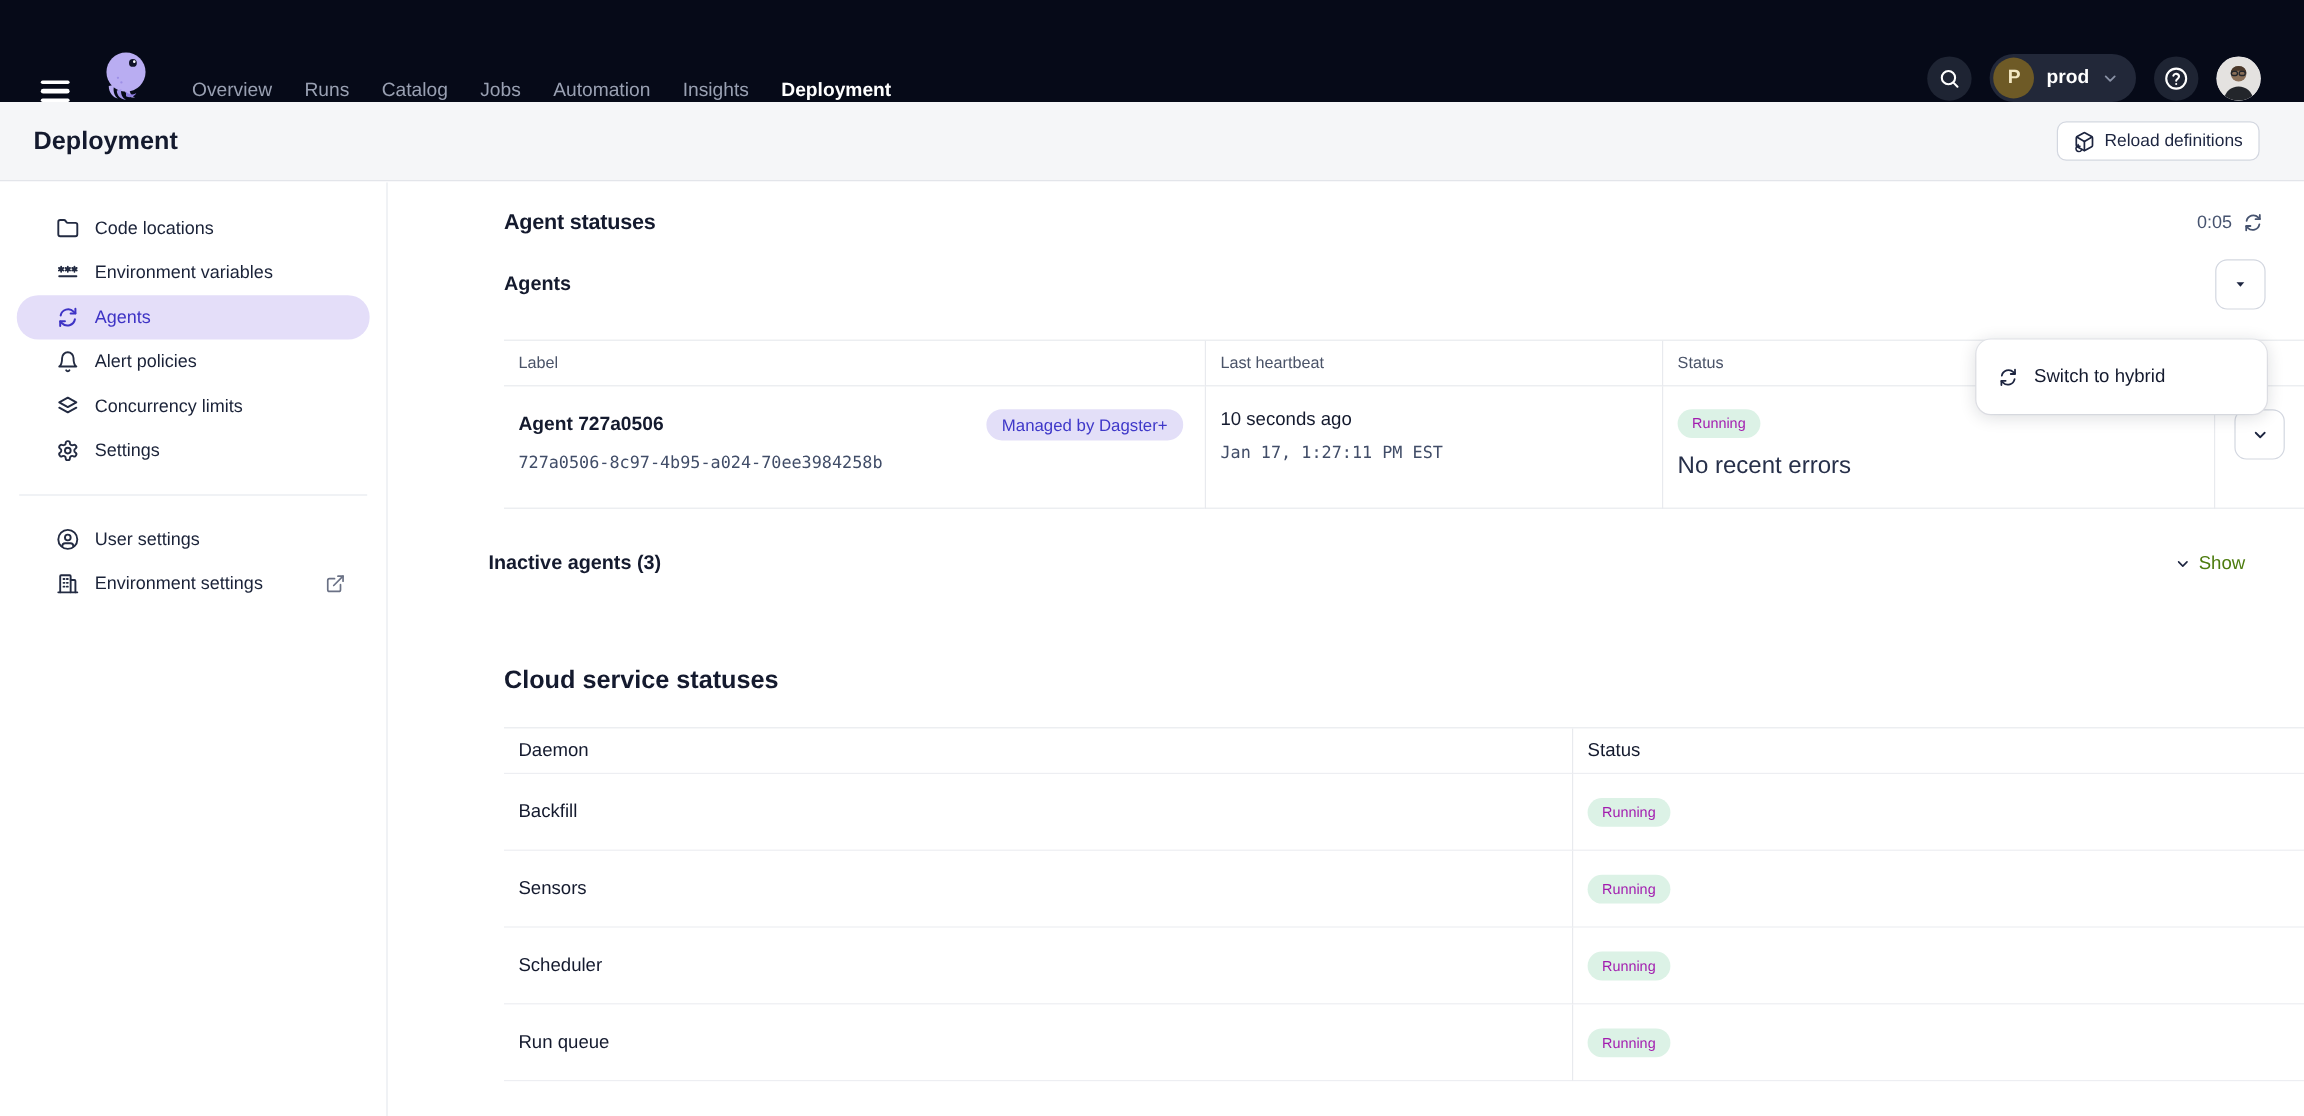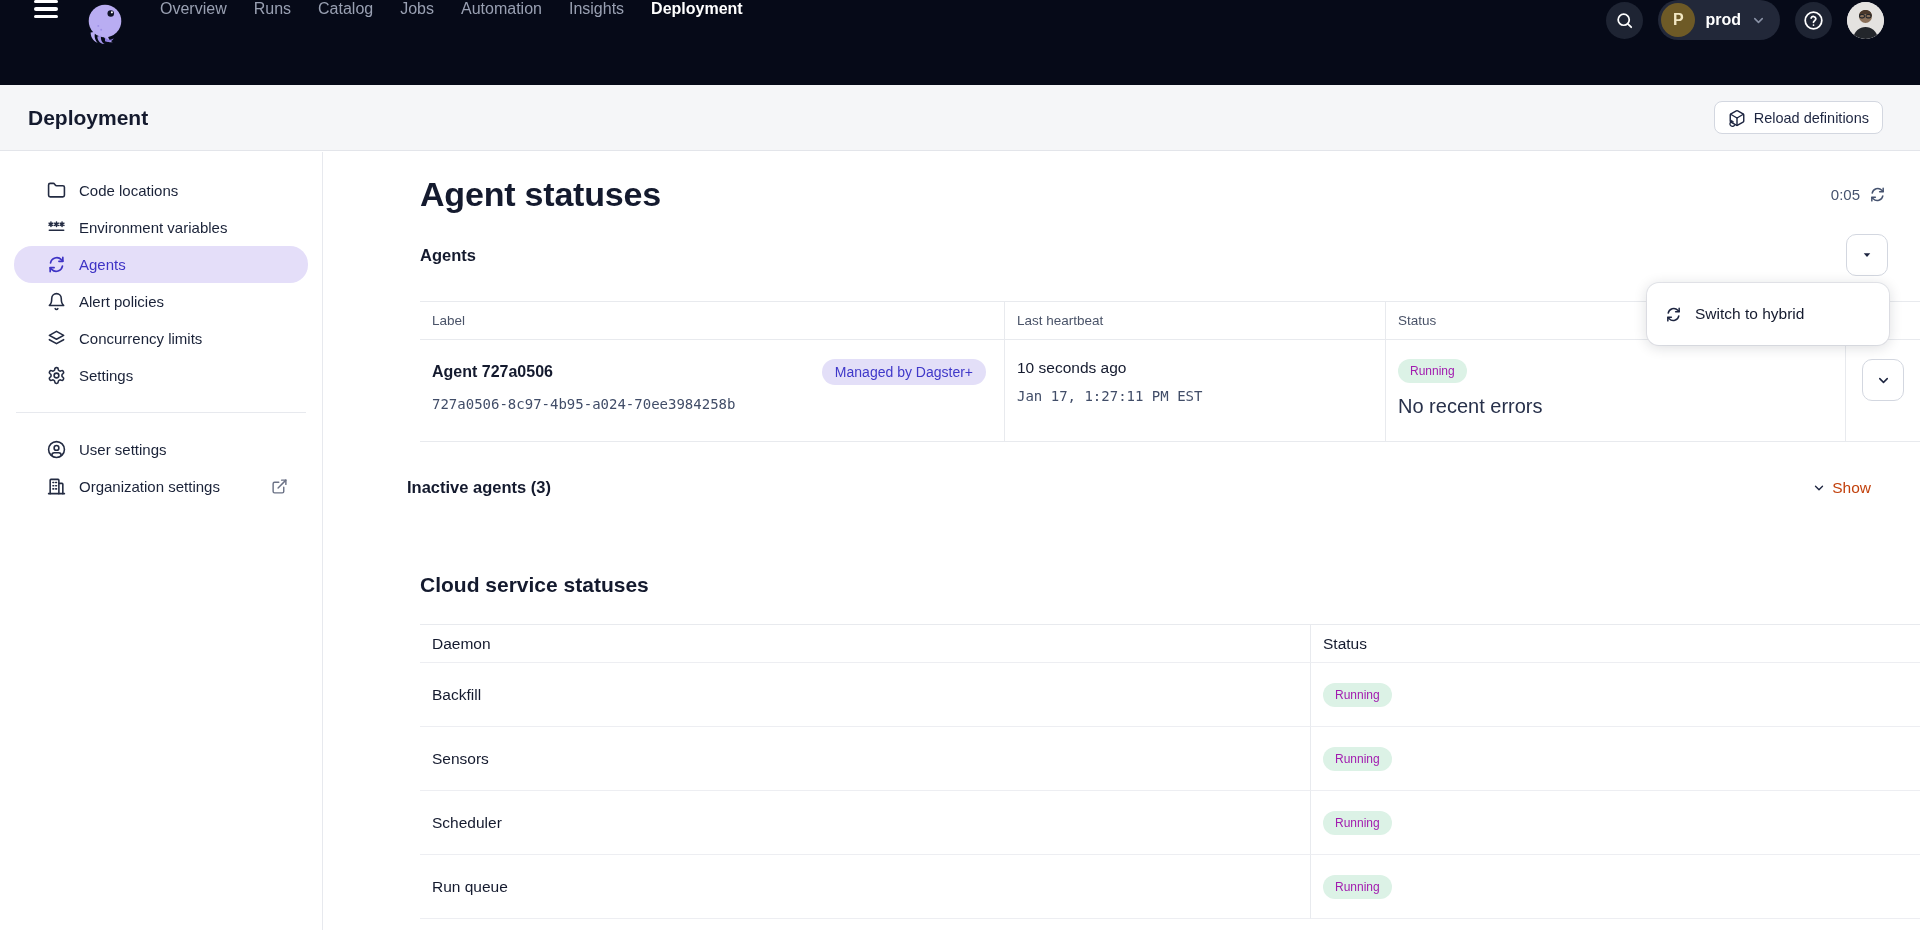--- a/index.html
+++ b/index.html
@@ -1,21 +1,21 @@
 <!DOCTYPE html>
 <html><head>
 <meta charset="utf-8">
 <style>
   * { margin:0; padding:0; box-sizing:border-box; }
   html,body { width:1920px; height:930px; overflow:hidden; background:#fff;
               font-family:"Liberation Sans", sans-serif; color:#141A2E; }
 
   
   .topnav { position:absolute; top:0; left:0; width:1920px; height:85px;
-            background:#060A18; display:flex; align-items:flex-start; }
+            background:#060A18; display:flex; align-items:flex-end; }
   .hamburger { width:24px; height:18px; margin-left:34px; display:flex; flex-direction:column;
                justify-content:space-between; cursor:pointer; }
   .hamburger span { display:block; height:3.2px; background:#fff; border-radius:2px; }
   .logo { margin-left:24px; width:46px; height:46px; }
   .navlinks { display:flex; align-items:center; margin-left:32px; gap:27px; }
   .navlink { font-size:16px; color:#99A0B2; text-decoration:none; cursor:pointer; }
   .navlink.active { color:#fff; font-weight:700; }
   .nav-right { margin-left:auto; margin-right:36px; display:flex; align-items:center; gap:15px; }
   .icon-circle { width:37px; height:37px; border-radius:50%; background:#1E2433;
                  display:flex; align-items:center; justify-content:center; cursor:pointer; }
@@ -43,21 +43,21 @@
   .side-item .icn { color:#232B42; }
   .side-item.selected { background:#E4DEF9; color:#3E33C5; font-weight:500; }
   .side-item.selected .icn { color:#3E33C5; }
   .side-divider { border-top:1px solid #E7E9EE; margin:18px 16px; }
   .side-item .ext { margin-left:auto; margin-right:20px; color:#6A7185; }
 
   
   .main { position:absolute; top:152px; left:389px; width:1531px; height:778px; background:#fff; }
   .headline-row { display:flex; align-items:center; justify-content:space-between;
                   margin:23px 34px 0 31px; }
-  .h1 { font-size:34px; font-weight:700; letter-spacing:-0.2px; color:#141A2E; }
+  .h1 { font-size:18px; font-weight:700; letter-spacing:-0.2px; color:#141A2E; }
   .timer { display:flex; align-items:center; gap:9px; color:#46536F; font-size:15px; }
   .agents-row { display:flex; align-items:center; justify-content:space-between;
                 margin:20px 32px 0 31px; }
   .h2 { font-size:16.5px; font-weight:700; color:#141A2E; }
   .sq-btn { width:42px; height:42px; background:#fff; border:1px solid #D3D7E0; border-radius:10px;
             display:flex; align-items:center; justify-content:center; cursor:pointer; }
 
   
   .agents-table { margin:25px 0 0 31px; border-top:1px solid #E8EAEE; }
   .ag-grid { display:grid; grid-template-columns:584px 381px 460px 1fr; }
@@ -75,21 +75,21 @@
   .hb-rel { font-size:15.5px; color:#141A2E; }
   .hb-time { margin-top:11px; }
   .badge-green { display:inline-block; background:#DCF2E6; color:#a21caf; font-size:12px;
                  padding:5px 12px; border-radius:14px; }
   .status-note { margin-top:12px; font-size:20px; color:#27304A; }
   .row-caret { margin:0 auto; margin-top:0; }
 
   
   .inactive-row { display:flex; align-items:center; justify-content:space-between;
                   margin:36px 49px 0 18px; }
-  .show-toggle { display:flex; align-items:center; gap:6px; font-size:15.5px; color:#c2410c; cursor:pointer; }
+  .show-toggle { display:flex; align-items:center; gap:6px; font-size:15.5px; color:#4d7c0f; cursor:pointer; }
 
   
   .h3 { font-size:21px; font-weight:700; color:#141A2E; margin:76px 0 0 31px; }
   .cloud-table { margin:27px 0 0 31px; border-top:1px solid #E8EAEE; }
   .cl-grid { display:grid; grid-template-columns:890px 1fr; }
   .cl-grid > div { border-left:1px solid #E8EAEE; }
   .cl-grid > div:first-child { border-left:none; }
   .cl-td { height:64px; display:flex; align-items:center; padding:0 12px;
            border-bottom:1px solid #EDEEF2; font-size:15.5px; color:#141A2E; }
 
@@ -262,21 +262,21 @@
   </div>
   <div class="side-item">
     <span class="icn">
       <svg width="19" height="19" viewBox="0 0 24 24" fill="none" stroke="currentColor" stroke-width="2" stroke-linecap="round" stroke-linejoin="round">
           <path d="M4 21V4a1 1 0 0 1 1-1h9a1 1 0 0 1 1 1v17"></path>
           <path d="M15 8h4a1 1 0 0 1 1 1v12"></path>
           <path d="M2 21h20"></path>
           <path d="M7.5 7h1M11 7h1M7.5 11h1M11 11h1M7.5 15h1M11 15h1"></path>
         </svg>
     </span>
-    <span>Organization settings</span>
+    <span>Environment settings</span>
     <span class="ext icn">
       <svg width="17" height="17" viewBox="0 0 24 24" fill="none" stroke="currentColor" stroke-width="2" stroke-linecap="round" stroke-linejoin="round">
           <path d="M15 3h6v6"></path>
           <path d="M10 14 21 3"></path>
           <path d="M18 13v6a2 2 0 0 1-2 2H5a2 2 0 0 1-2-2V8a2 2 0 0 1 2-2h6"></path>
         </svg>
     </span>
   </div>
 </div>
 

